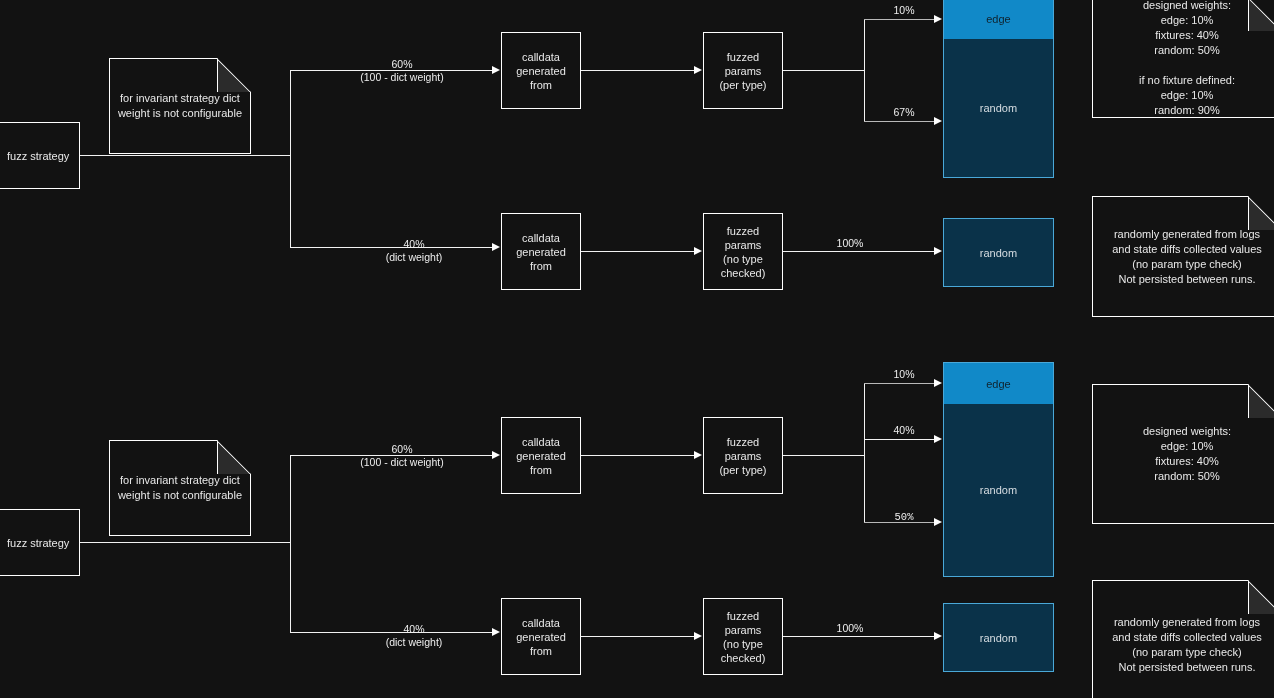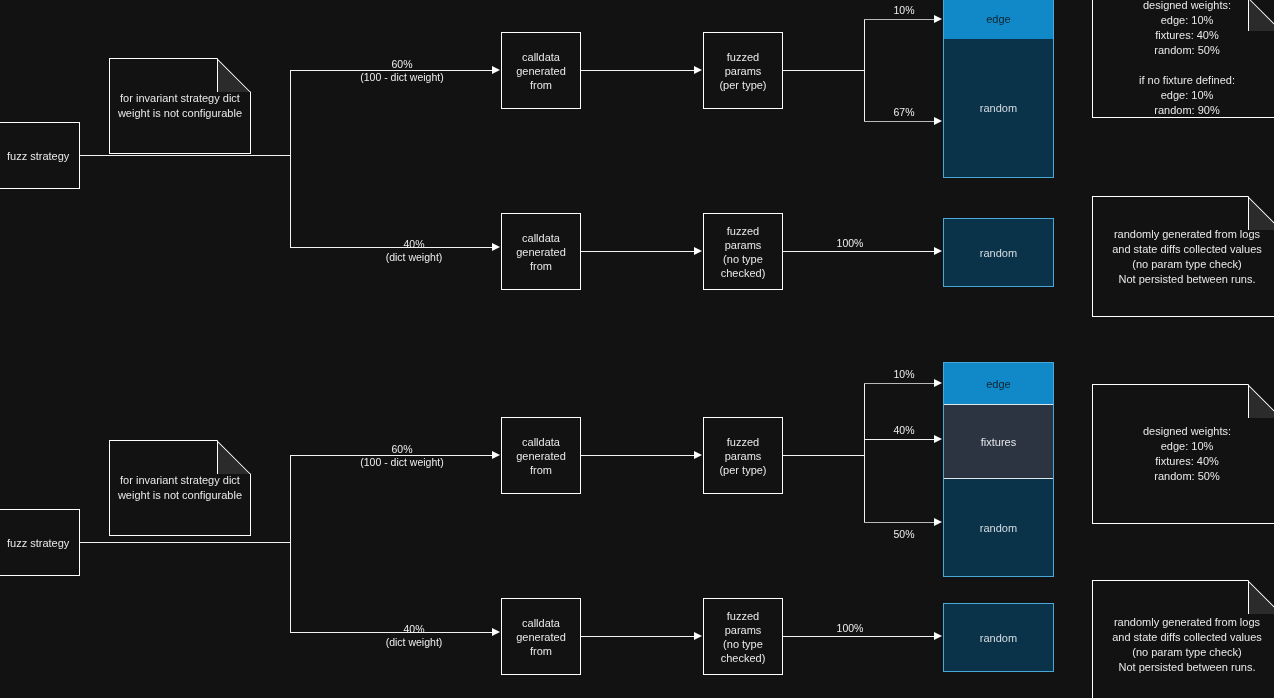--- a/index.html
+++ b/index.html
@@ -314,29 +314,26 @@
   <div class="hline dim" style="left:864px; top:383px; width:70px;"></div>
   <div class="arrow" style="left:934px; top:379px;"></div>
   <div class="elabel" style="left:904px; top:368px; width:60px;"><span>10%</span></div>
 
   <div class="hline" style="left:864px; top:439px; width:70px;"></div>
   <div class="arrow" style="left:934px; top:435px;"></div>
   <div class="elabel" style="left:904px; top:424px; width:60px;"><span>40%</span></div>
 
   <div class="hline dim" style="left:864px; top:522px; width:70px;"></div>
   <div class="arrow" style="left:934px; top:518px;"></div>
-  <div class="elabel" style="left:904px; top:528px; width:60px;"><span>50%</span></div>
+  <div class="elabel" style="left:904px; top:511px; width:60px;font-family:Liberation Mono, monospace;"><span>50%</span></div>
 
   <div class="stack" style="left:943px; top:362px; width:111px; height:215px; display:flex; flex-direction:column;">
     <div class="seg edge" style="height:41px;">
       <span>edge</span>
     </div>
-    <div class="seg fixtures" style="height:75px;">
-      <span>fixtures</span>
-    </div>
     <div class="seg random" style="flex:1;">
       <span>random</span>
     </div>
   </div>
 
   <div class="note" style="left:1092px; top:384px; width:190px; height:140px;">
     <span class="note-body"></span>
     <span class="note-fold"></span>
     <span class="note-text">designed weights:
 edge: 10%

